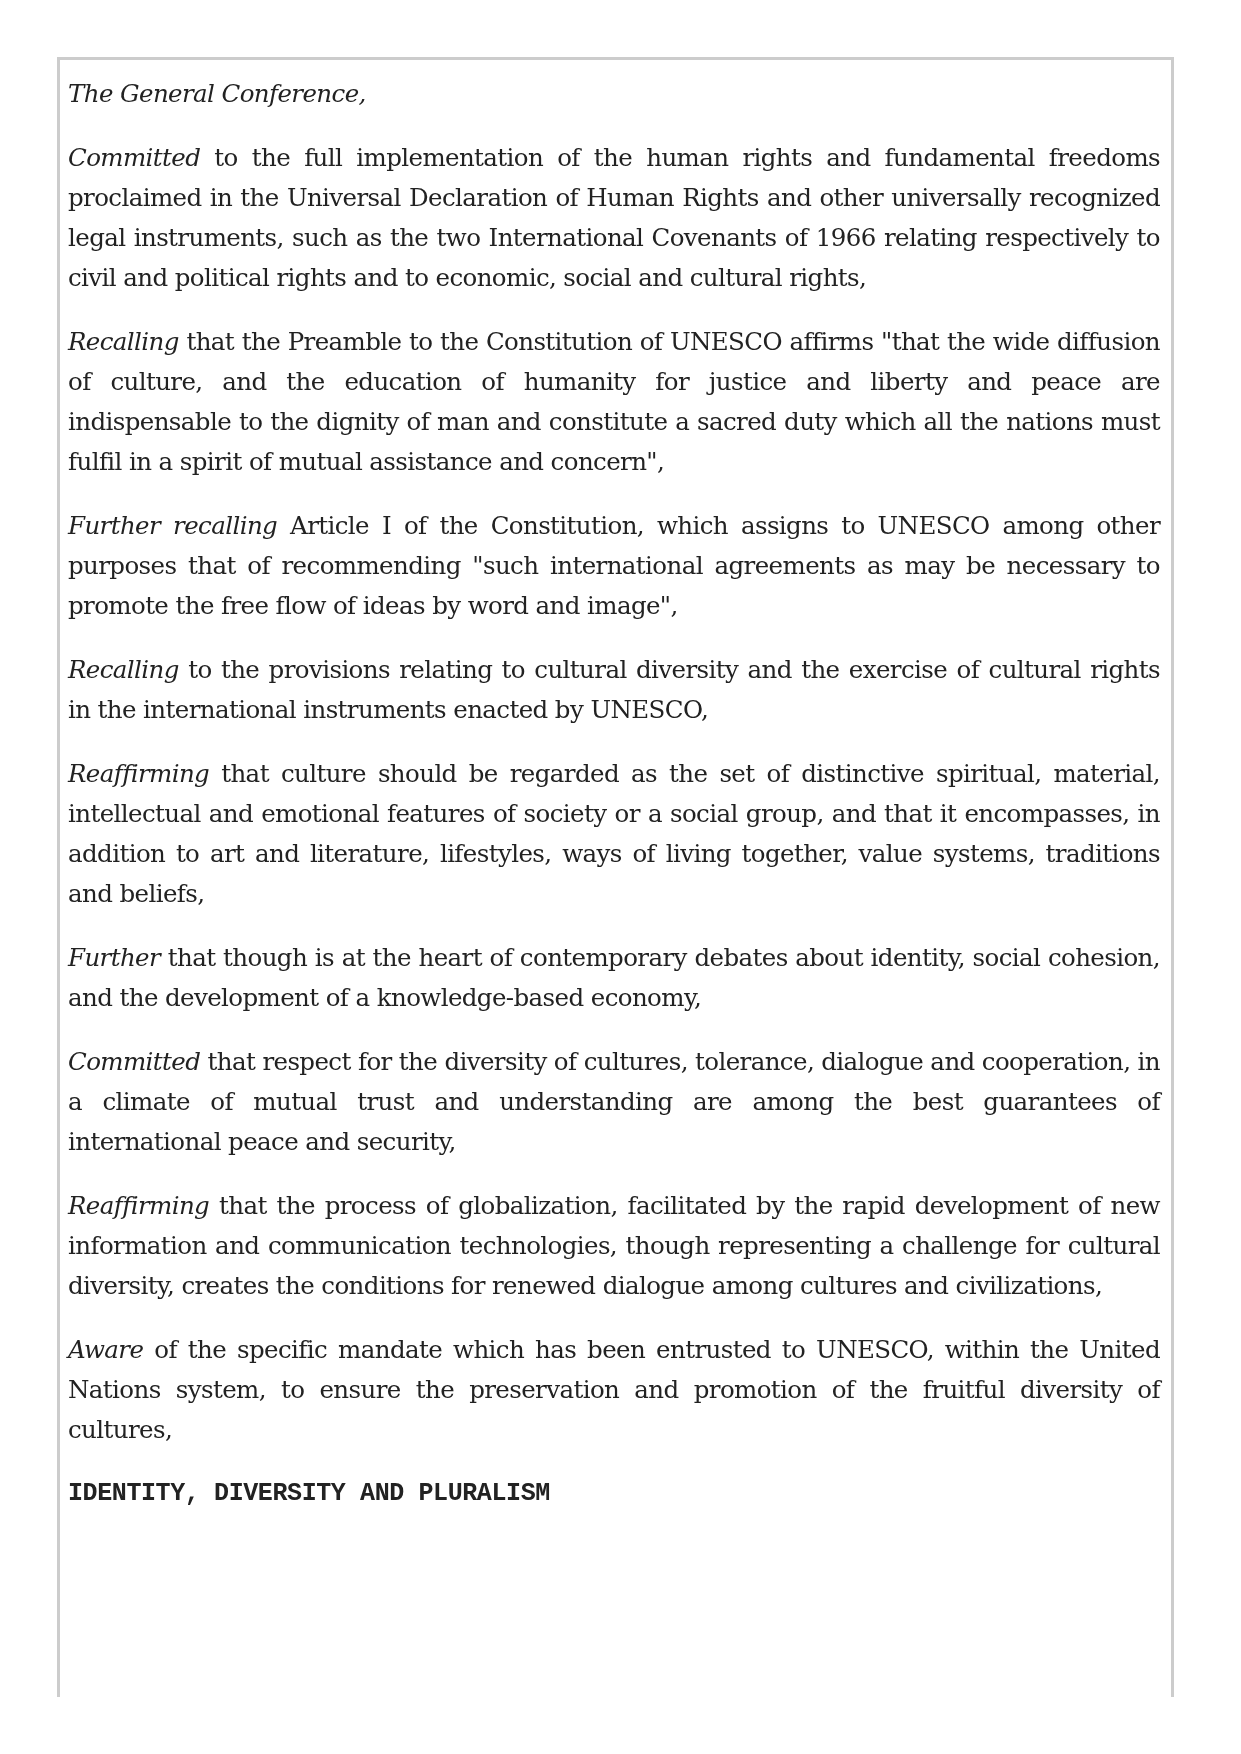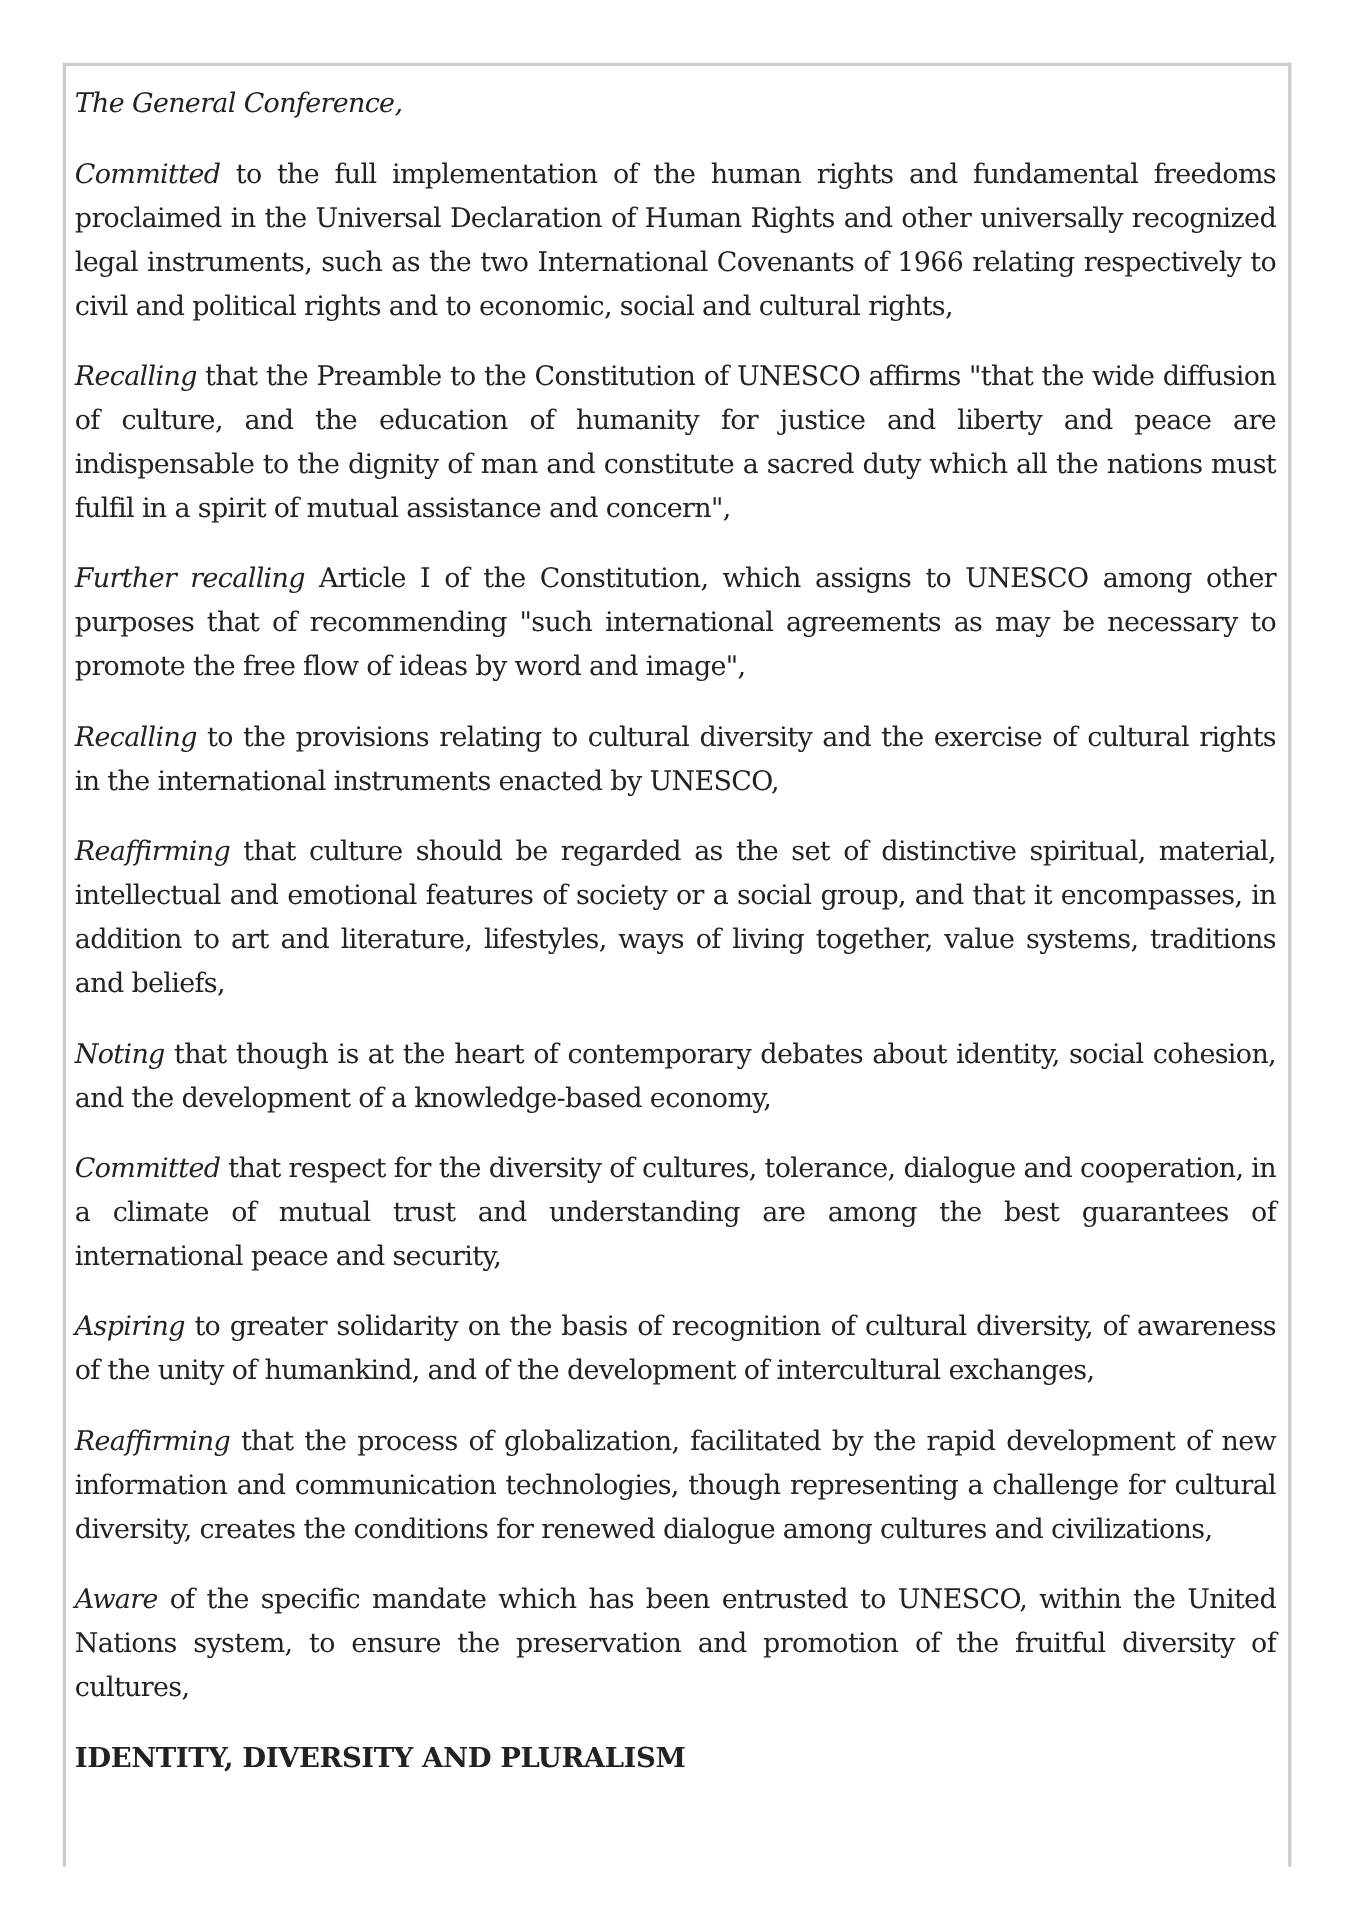--- a/index.html
+++ b/index.html
@@ -28,45 +28,45 @@
       text-align: justify;
     }
     .content p.opening { margin-bottom: 24px; }
     .content em { font-style: italic; }
     .content h2 {
       margin: 4px 0 0 0;
       font-size: 25px;
       font-weight: bold;
       line-height: 40px;
       letter-spacing: -0.4px;
+      font-family: Liberation Mono, monospace;
     }
   </style>
 </head>
 <body>
 
 <div class="frame"></div>
 
 <div class="content">
   <p class="opening"><em>The General Conference,</em></p>
 
   <p><em>Committed</em><span> to the full implementation of the human rights and fundamental freedoms proclaimed in the Universal Declaration of Human Rights and other universally recognized legal instruments, such as the two International Covenants of 1966 relating respectively to civil and political rights and to economic, social and cultural rights,</span></p>
 
   <p><em>Recalling</em><span> that the Preamble to the Constitution of UNESCO affirms "that the wide diffusion of culture, and the education of humanity for justice and liberty and peace are indispensable to the dignity of man and constitute a sacred duty which all the nations must fulfil in a spirit of mutual assistance and concern",</span></p>
 
   <p><em>Further recalling</em><span> Article I of the Constitution, which assigns to UNESCO among other purposes that of recommending "such international agreements as may be necessary to promote the free flow of ideas by word and image",</span></p>
 
   <p><em>Recalling</em><span> to the provisions relating to cultural diversity and the exercise of cultural rights in the international instruments enacted by UNESCO,</span></p>
 
   <p><em>Reaffirming</em><span> that culture should be regarded as the set of distinctive spiritual, material, intellectual and emotional features of society or a social group, and that it encompasses, in addition to art and literature, lifestyles, ways of living together, value systems, traditions and beliefs,</span></p>
 
-  <p><em>Noting</em><span> that though is at the heart of contemporary debates about identity, social cohesion, and the development of a knowledge-based economy,</span></p>
+  <p><em>Further</em><span> that though is at the heart of contemporary debates about identity, social cohesion, and the development of a knowledge-based economy,</span></p>
 
   <p><em>Committed</em><span> that respect for the diversity of cultures, tolerance, dialogue and cooperation, in a climate of mutual trust and understanding are among the best guarantees of international peace and security,</span></p>
 
-  <p><em>Aspiring</em><span> to greater solidarity on the basis of recognition of cultural diversity, of awareness of the unity of humankind, and of the development of intercultural exchanges,</span></p>
 
   <p><em>Reaffirming</em><span> that the process of globalization, facilitated by the rapid development of new information and communication technologies, though representing a challenge for cultural diversity, creates the conditions for renewed dialogue among cultures and civilizations,</span></p>
 
   <p><em>Aware</em><span> of the specific mandate which has been entrusted to UNESCO, within the United Nations system, to ensure the preservation and promotion of the fruitful diversity of cultures,</span></p>
 
 
   <h2>IDENTITY, DIVERSITY AND PLURALISM</h2>
 </div>
 
 </body></html>

